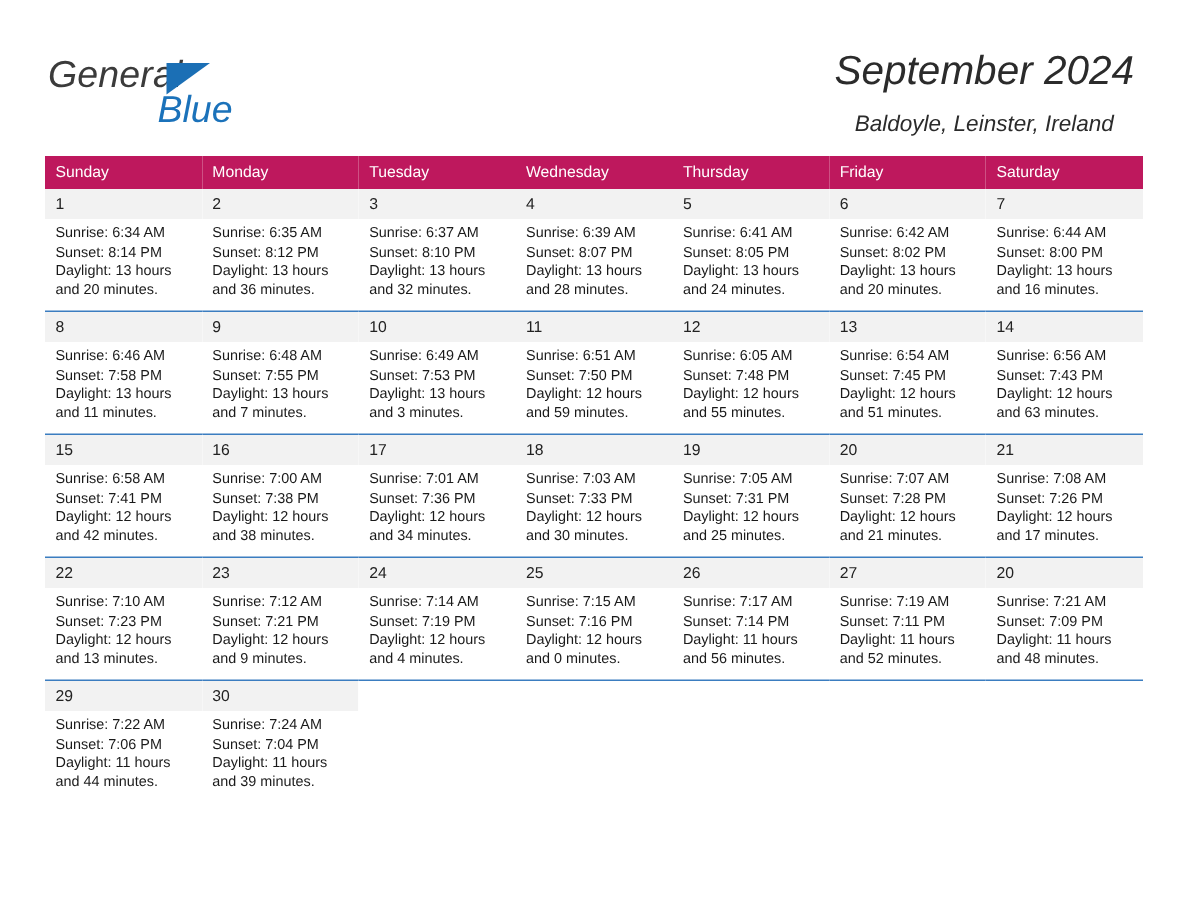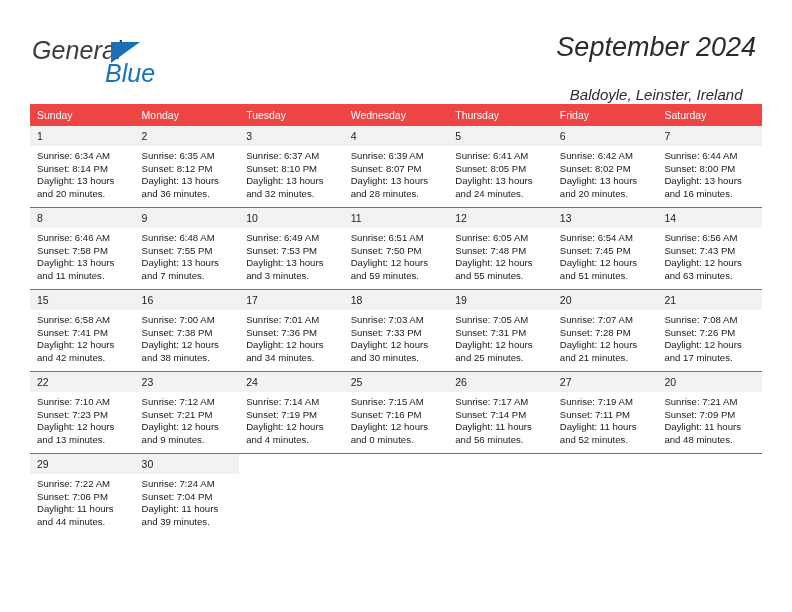--- a/index.html
+++ b/index.html
@@ -75,35 +75,35 @@
     font-size: 27px;
     color: #2b2b2b;
     line-height: 34px;
     font-weight: 400;
     white-space: nowrap;
   }
   .cal-subtitle {
     font-size: 15px;
     color: #2b2b2b;
     line-height: 22px;
-    margin-top: 20px;
+    margin-top: 8px;
     white-space: nowrap;
   }
 
   
   .calendar {
     position: absolute;
     left: 30px;
     top: 104px;
     width: 732px;
     border-collapse: collapse;
     table-layout: fixed;
   }
   .calendar th {
-    background: #ef4444;
+    background: #be185d;
     color: #ffffff;
     font-size: 10.5px;
     font-weight: 400;
     text-align: left;
     padding: 5px 0 5px 7px;
     height: 12px;
     border: none;
   }
   .calendar td {
     vertical-align: top;

